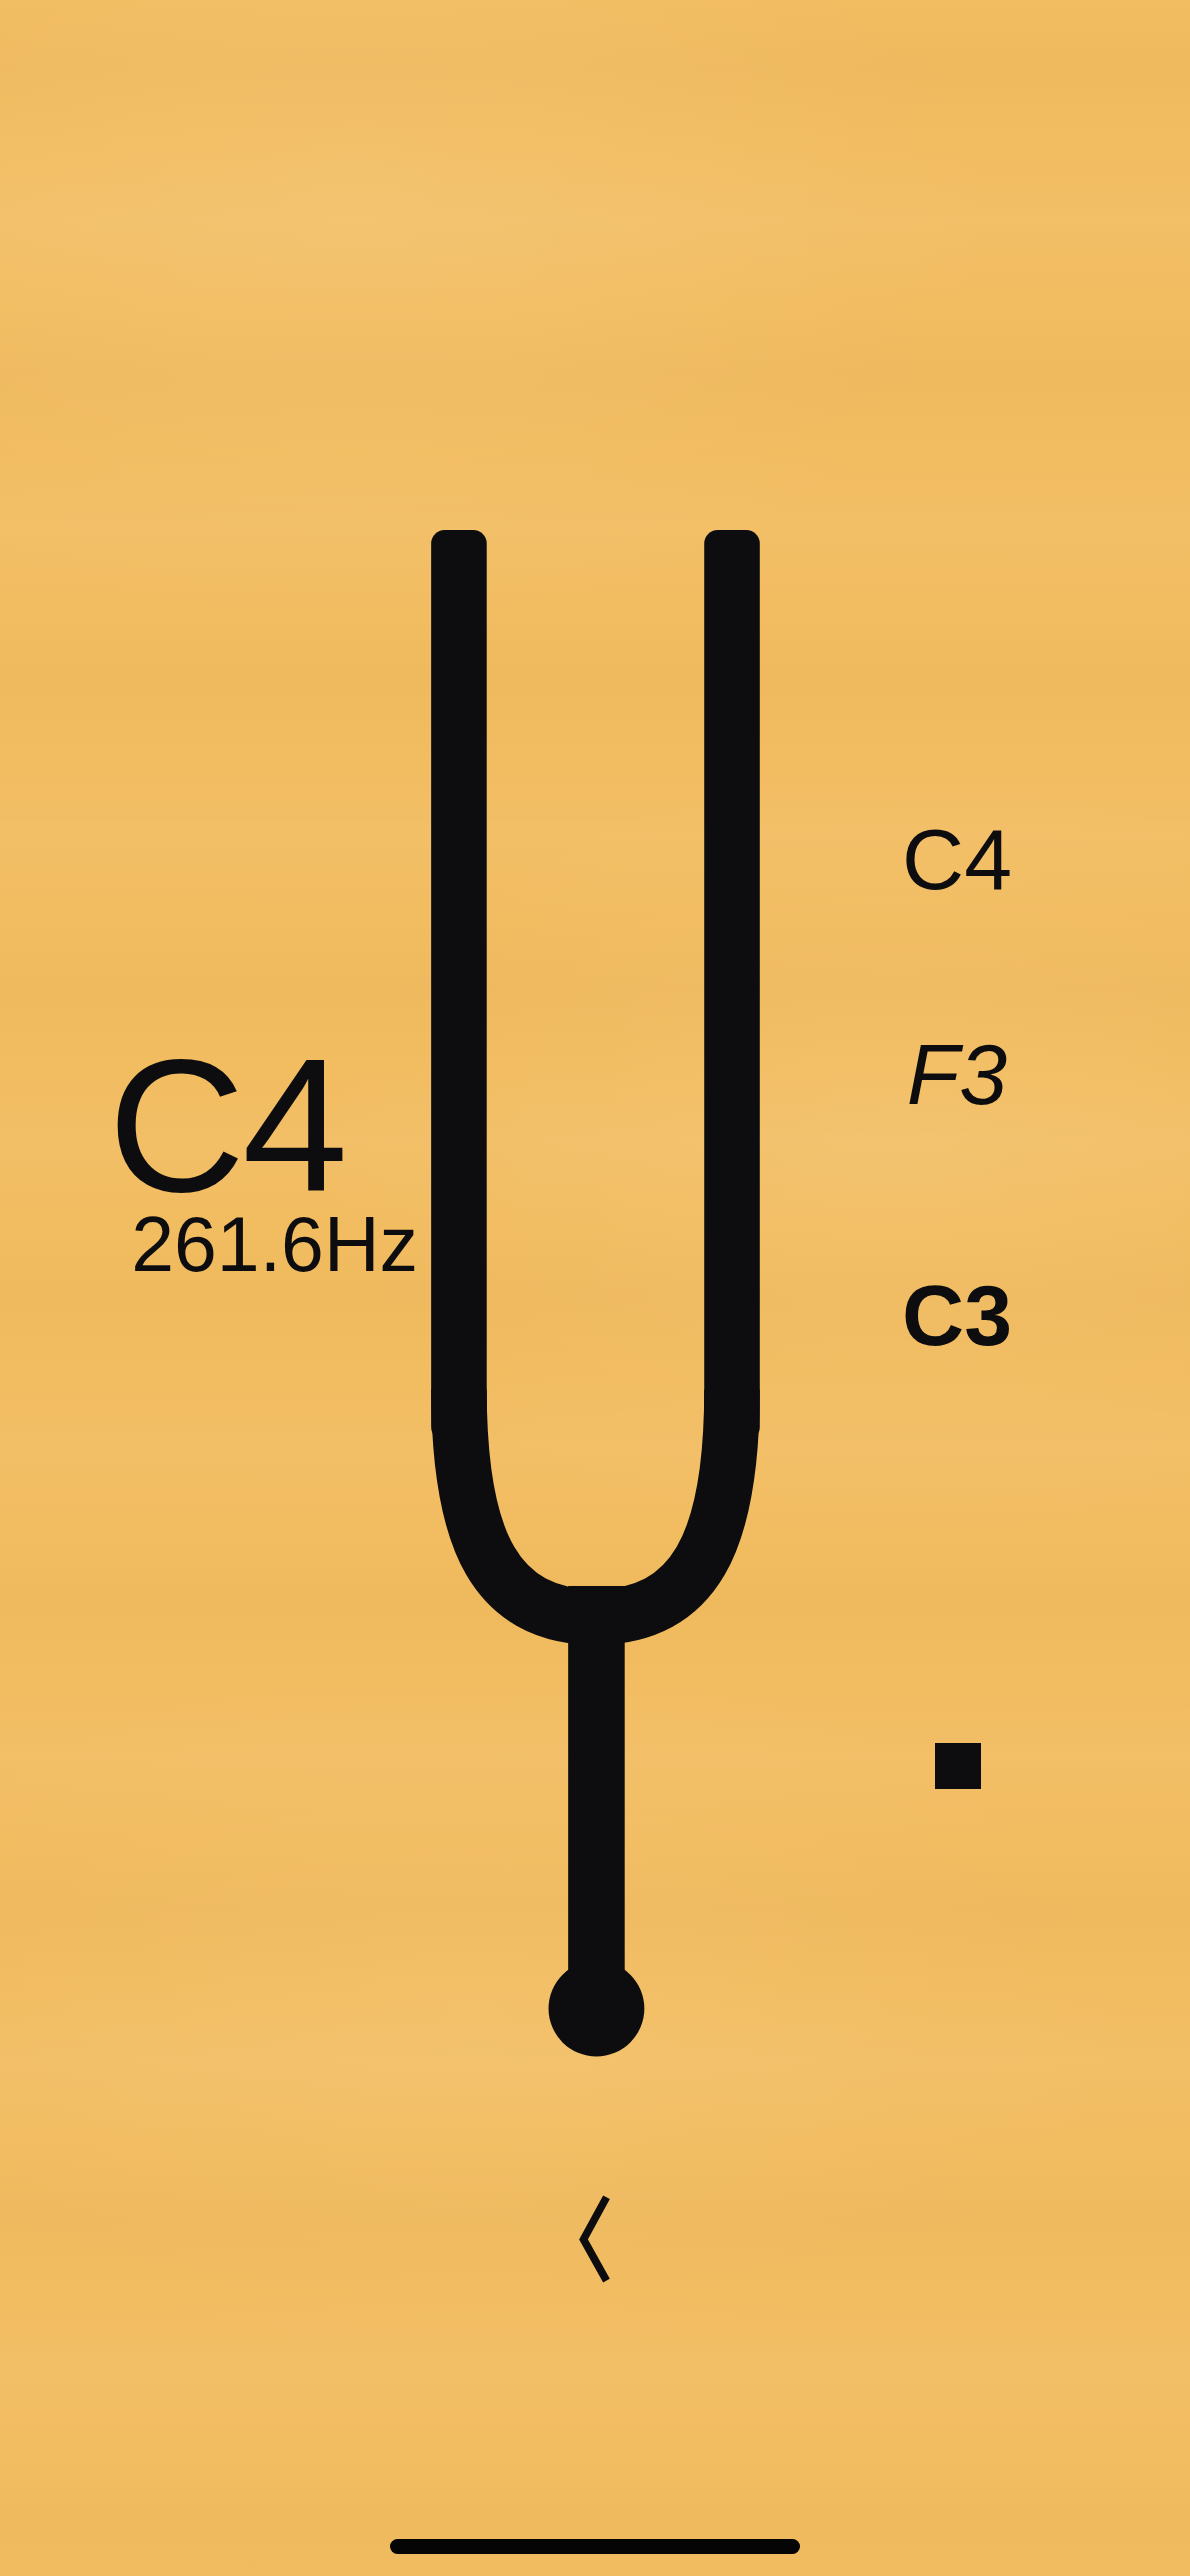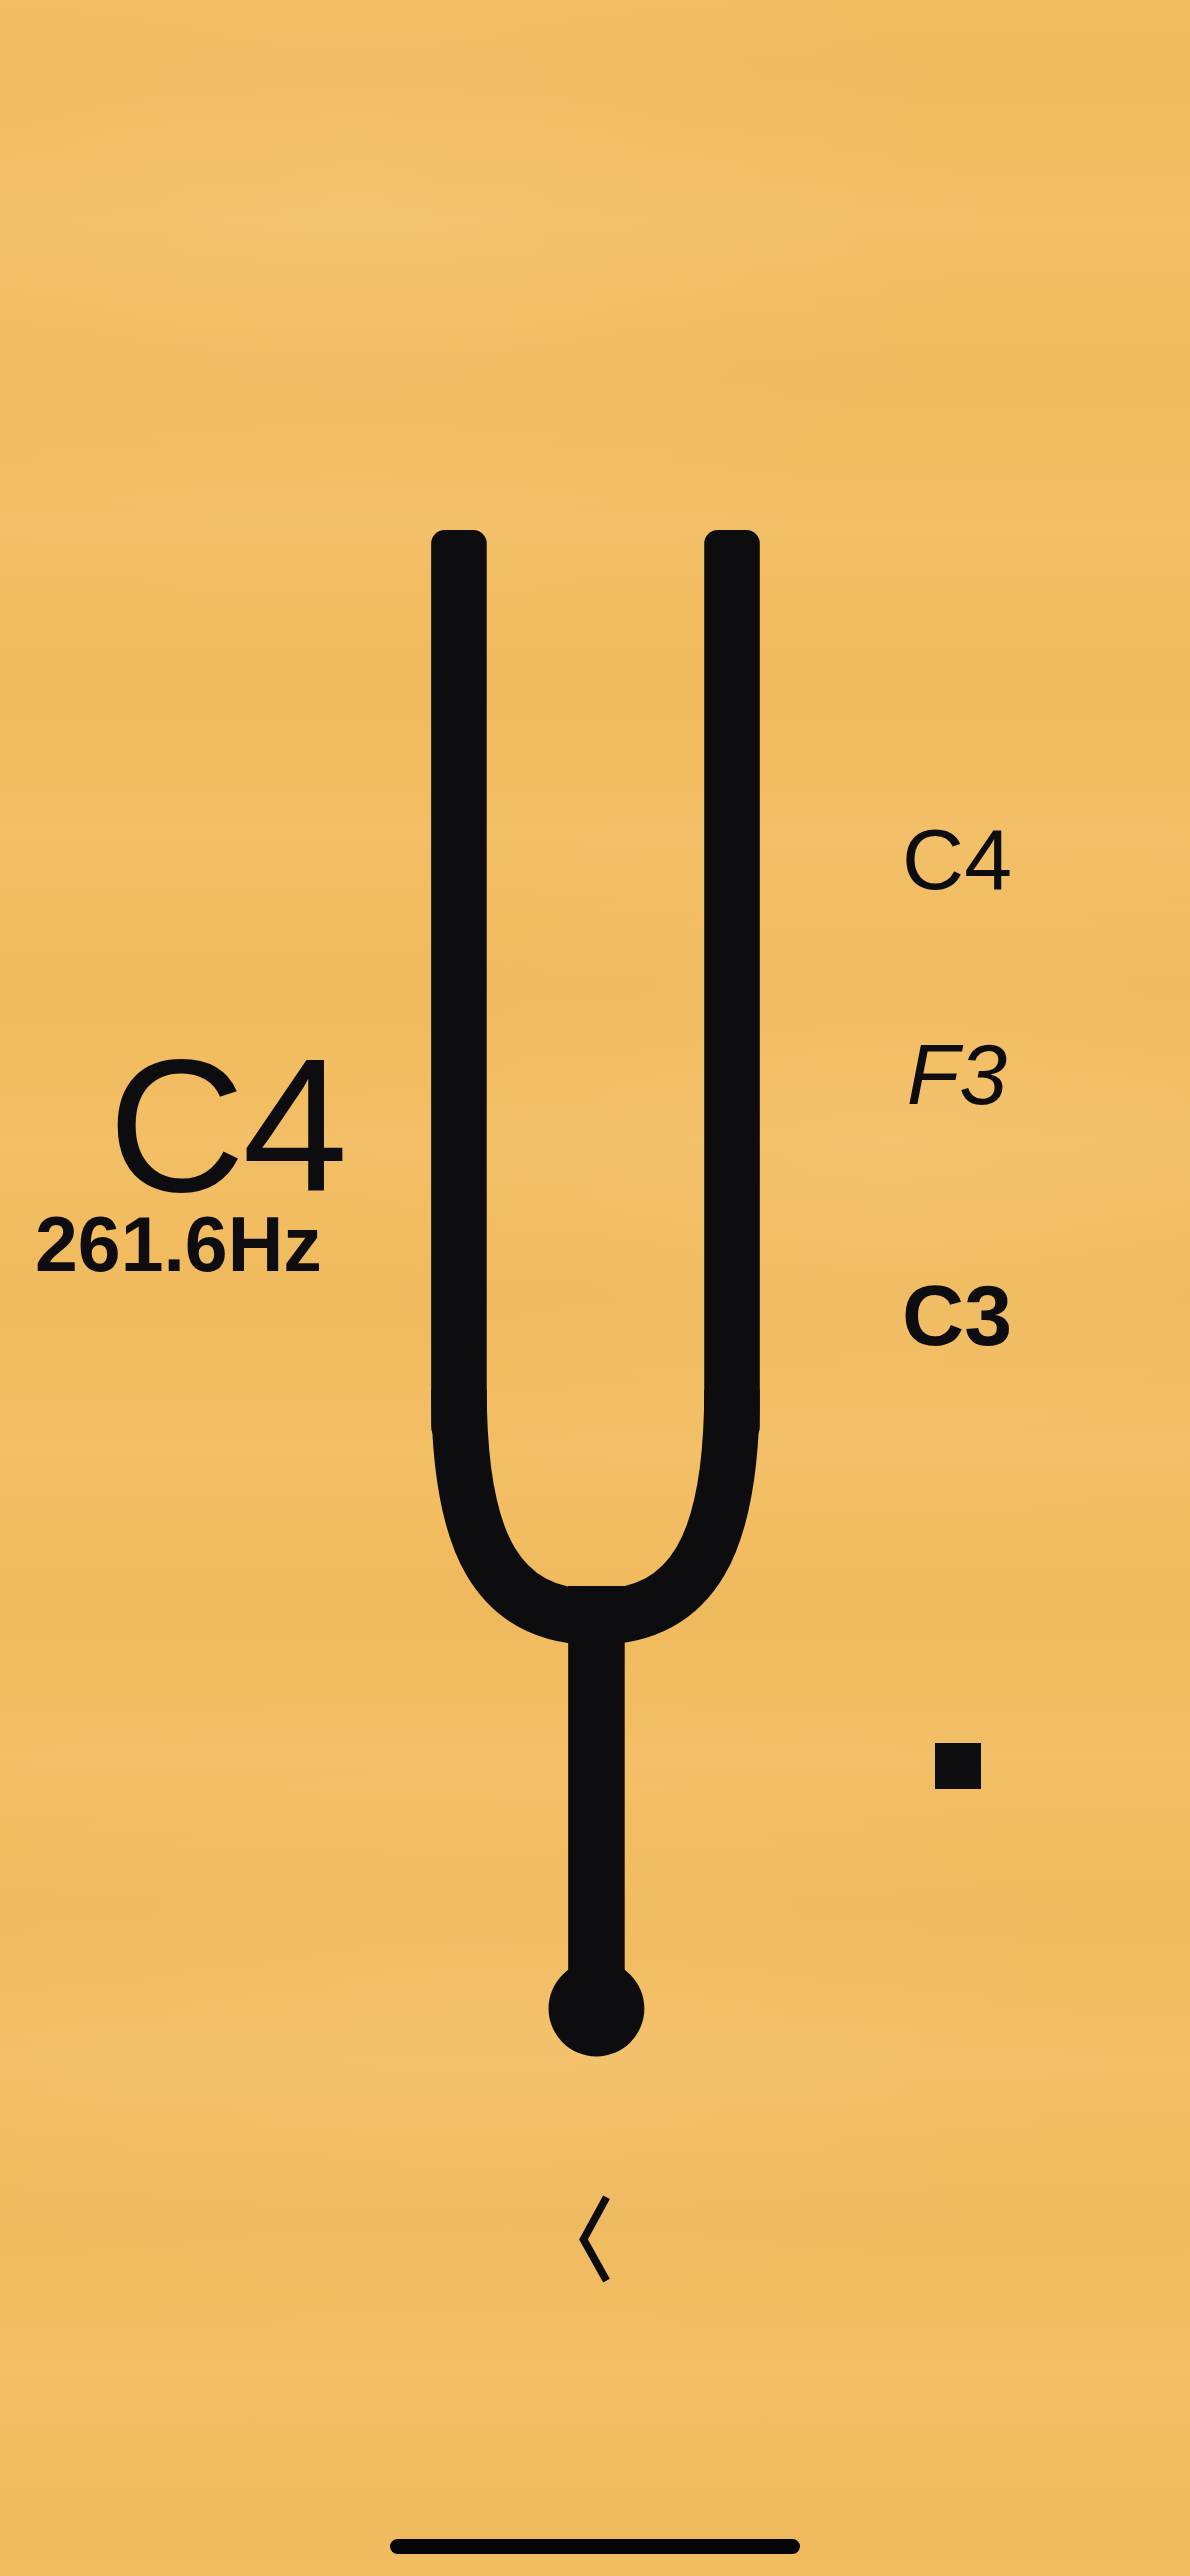--- a/index.html
+++ b/index.html
@@ -25,22 +25,22 @@
   .abs { position: absolute; }
 
   
   #big-note {
     left: 35px; top: 1030px; width: 383px;
     text-align: center;
     font-size: 190px; line-height: 1; letter-spacing: -2.9px;
   }
   #big-freq {
     left: 35px; top: 1206px; width: 383px;
-    text-align: left;
-    font-size: 77px; line-height: 1; font-weight: bold;
+    text-align: right;
+    font-size: 77px; line-height: 1;
   }
 
   
   .note-opt {
     left: 813px; width: 288px;
     text-align: center;
     font-size: 86px; line-height: 1;
     cursor: pointer;
   }
   #note-opt-0 { top: 816px; }

